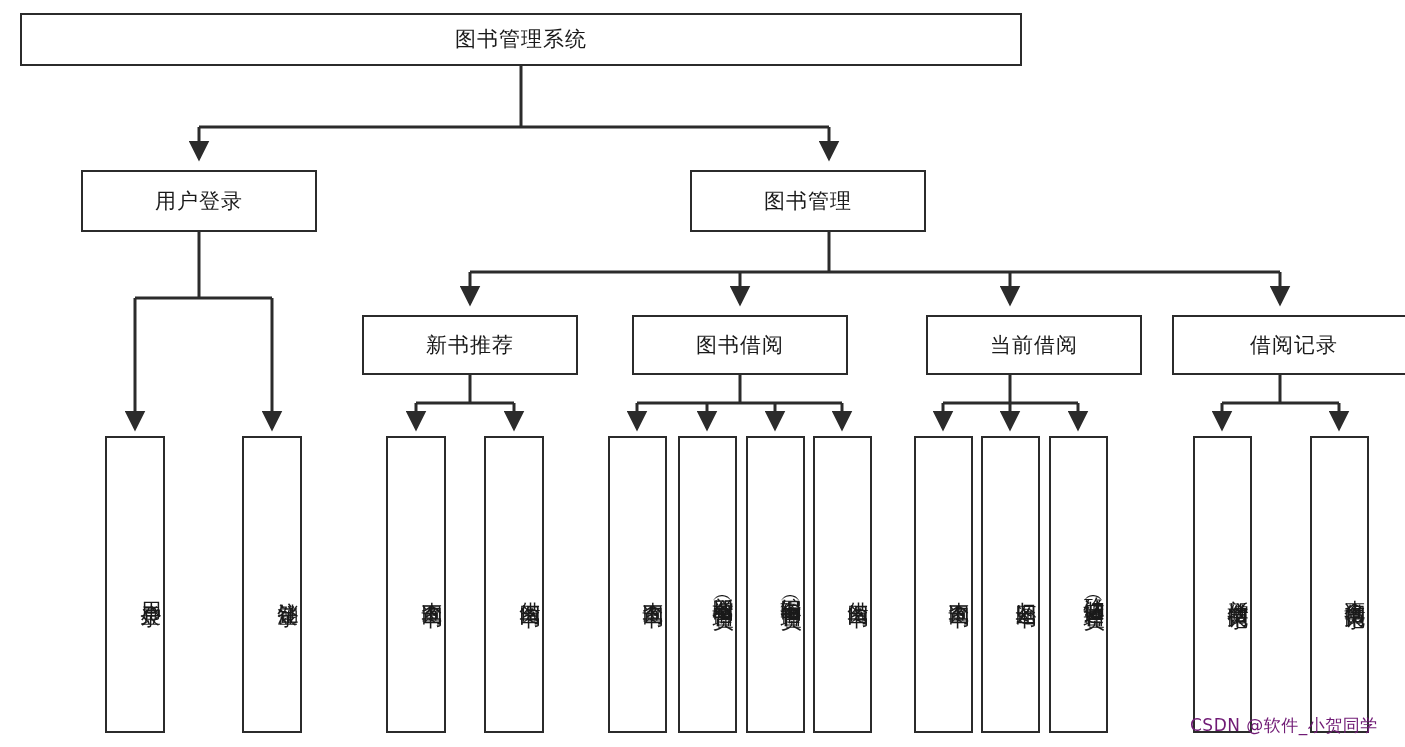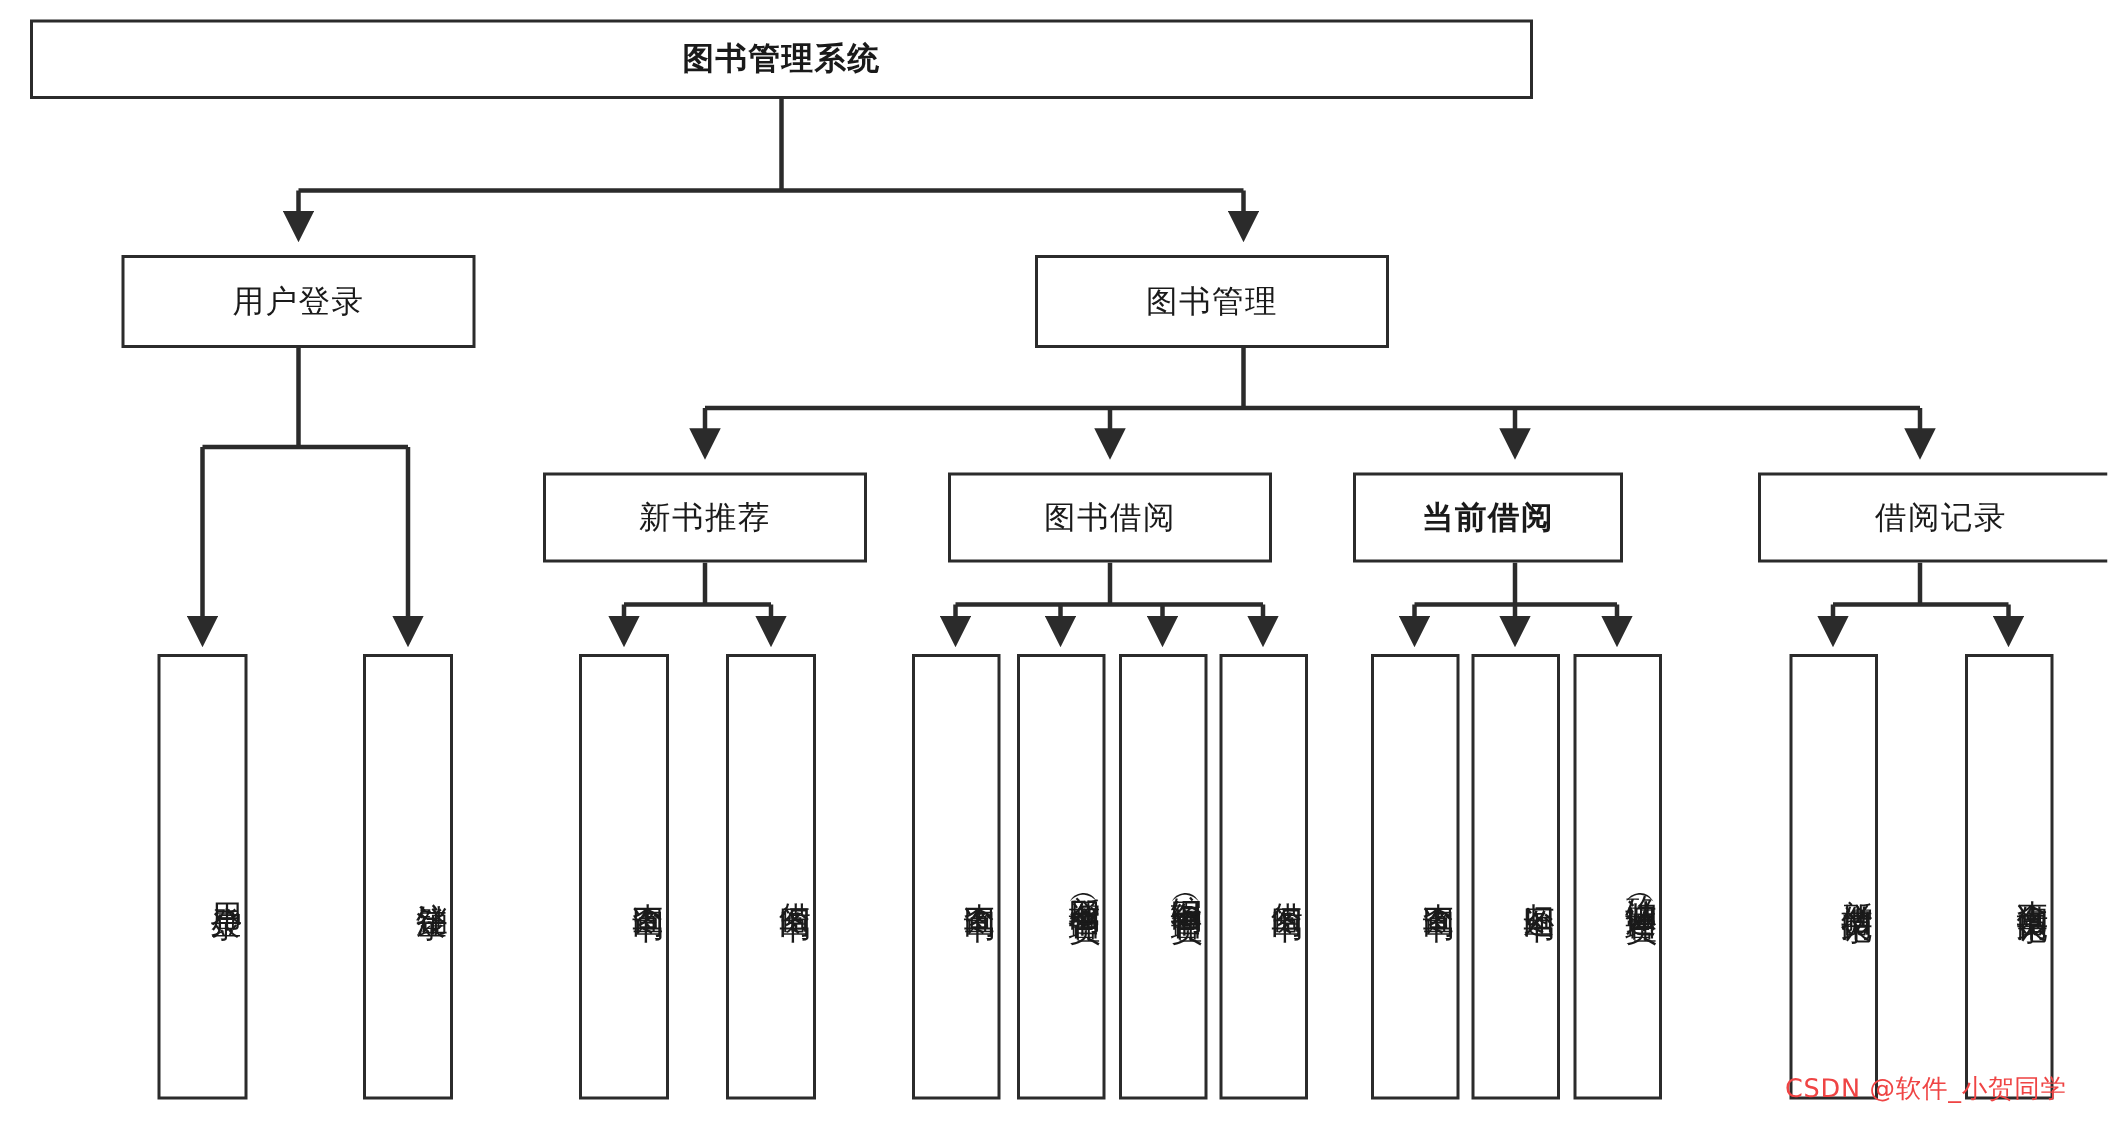--- a/index.html
+++ b/index.html
@@ -57,21 +57,21 @@
   }
   .node-v .vtext {
     writing-mode: vertical-rl;
     text-orientation: upright;
     white-space: normal;
     display: block;
   }
   .watermark {
     position: absolute;
     font-size: 17px;
-    color: #ef4444;
+    color: #701a75;
     letter-spacing: 0.5px;
     white-space: nowrap;
   }
 </style>
 </head>
 <body>
 
 <div id="canvas">
 
   <svg class="wires" viewBox="0 0 1405 747" xmlns="http://www.w3.org/2000/svg">
@@ -117,38 +117,38 @@
       <path d="M 1010 403 L 1010 428" marker-end="url(#arrow)"></path>
       <path d="M 1078 403 L 1078 428" marker-end="url(#arrow)"></path>
 
       <path d="M 1280 375 L 1280 403"></path>
       <path d="M 1222 403 L 1339 403"></path>
       <path d="M 1222 403 L 1222 428" marker-end="url(#arrow)"></path>
       <path d="M 1339 403 L 1339 428" marker-end="url(#arrow)"></path>
     </g>
   </svg>
 
-  <div class="node node-root" style="left:20px; top:13px; width:1002px; height:53px;font-weight:bold;">
+  <div class="node node-root" style="left:20px; top:13px; width:1002px; height:53px;">
     <span>图书管理系统</span>
   </div>
 
   <div class="node node-h" style="left:81px; top:170px; width:236px; height:62px;">
     <span>用户登录</span>
   </div>
   <div class="node node-h" style="left:690px; top:170px; width:236px; height:62px;">
     <span>图书管理</span>
   </div>
 
   <div class="node node-h" style="left:632px; top:315px; width:216px; height:60px;">
     <span>图书借阅</span>
   </div>
   <div class="node node-h" style="left:362px; top:315px; width:216px; height:60px;">
     <span>新书推荐</span>
   </div>
-  <div class="node node-h" style="left:902px; top:315px; width:180px; height:60px;font-weight:bold;">
+  <div class="node node-h" style="left:926px; top:315px; width:216px; height:60px;">
     <span>当前借阅</span>
   </div>
   <div class="node node-h" style="left:1172px; top:315px; width:244px; height:60px;">
     <span>借阅记录</span>
   </div>
 
   <div class="node node-v" style="left:105px; top:436px; width:60px; height:297px;">
     <span class="vtext">用户登录</span>
   </div>
   <div class="node node-v" style="left:242px; top:436px; width:60px; height:297px;">

